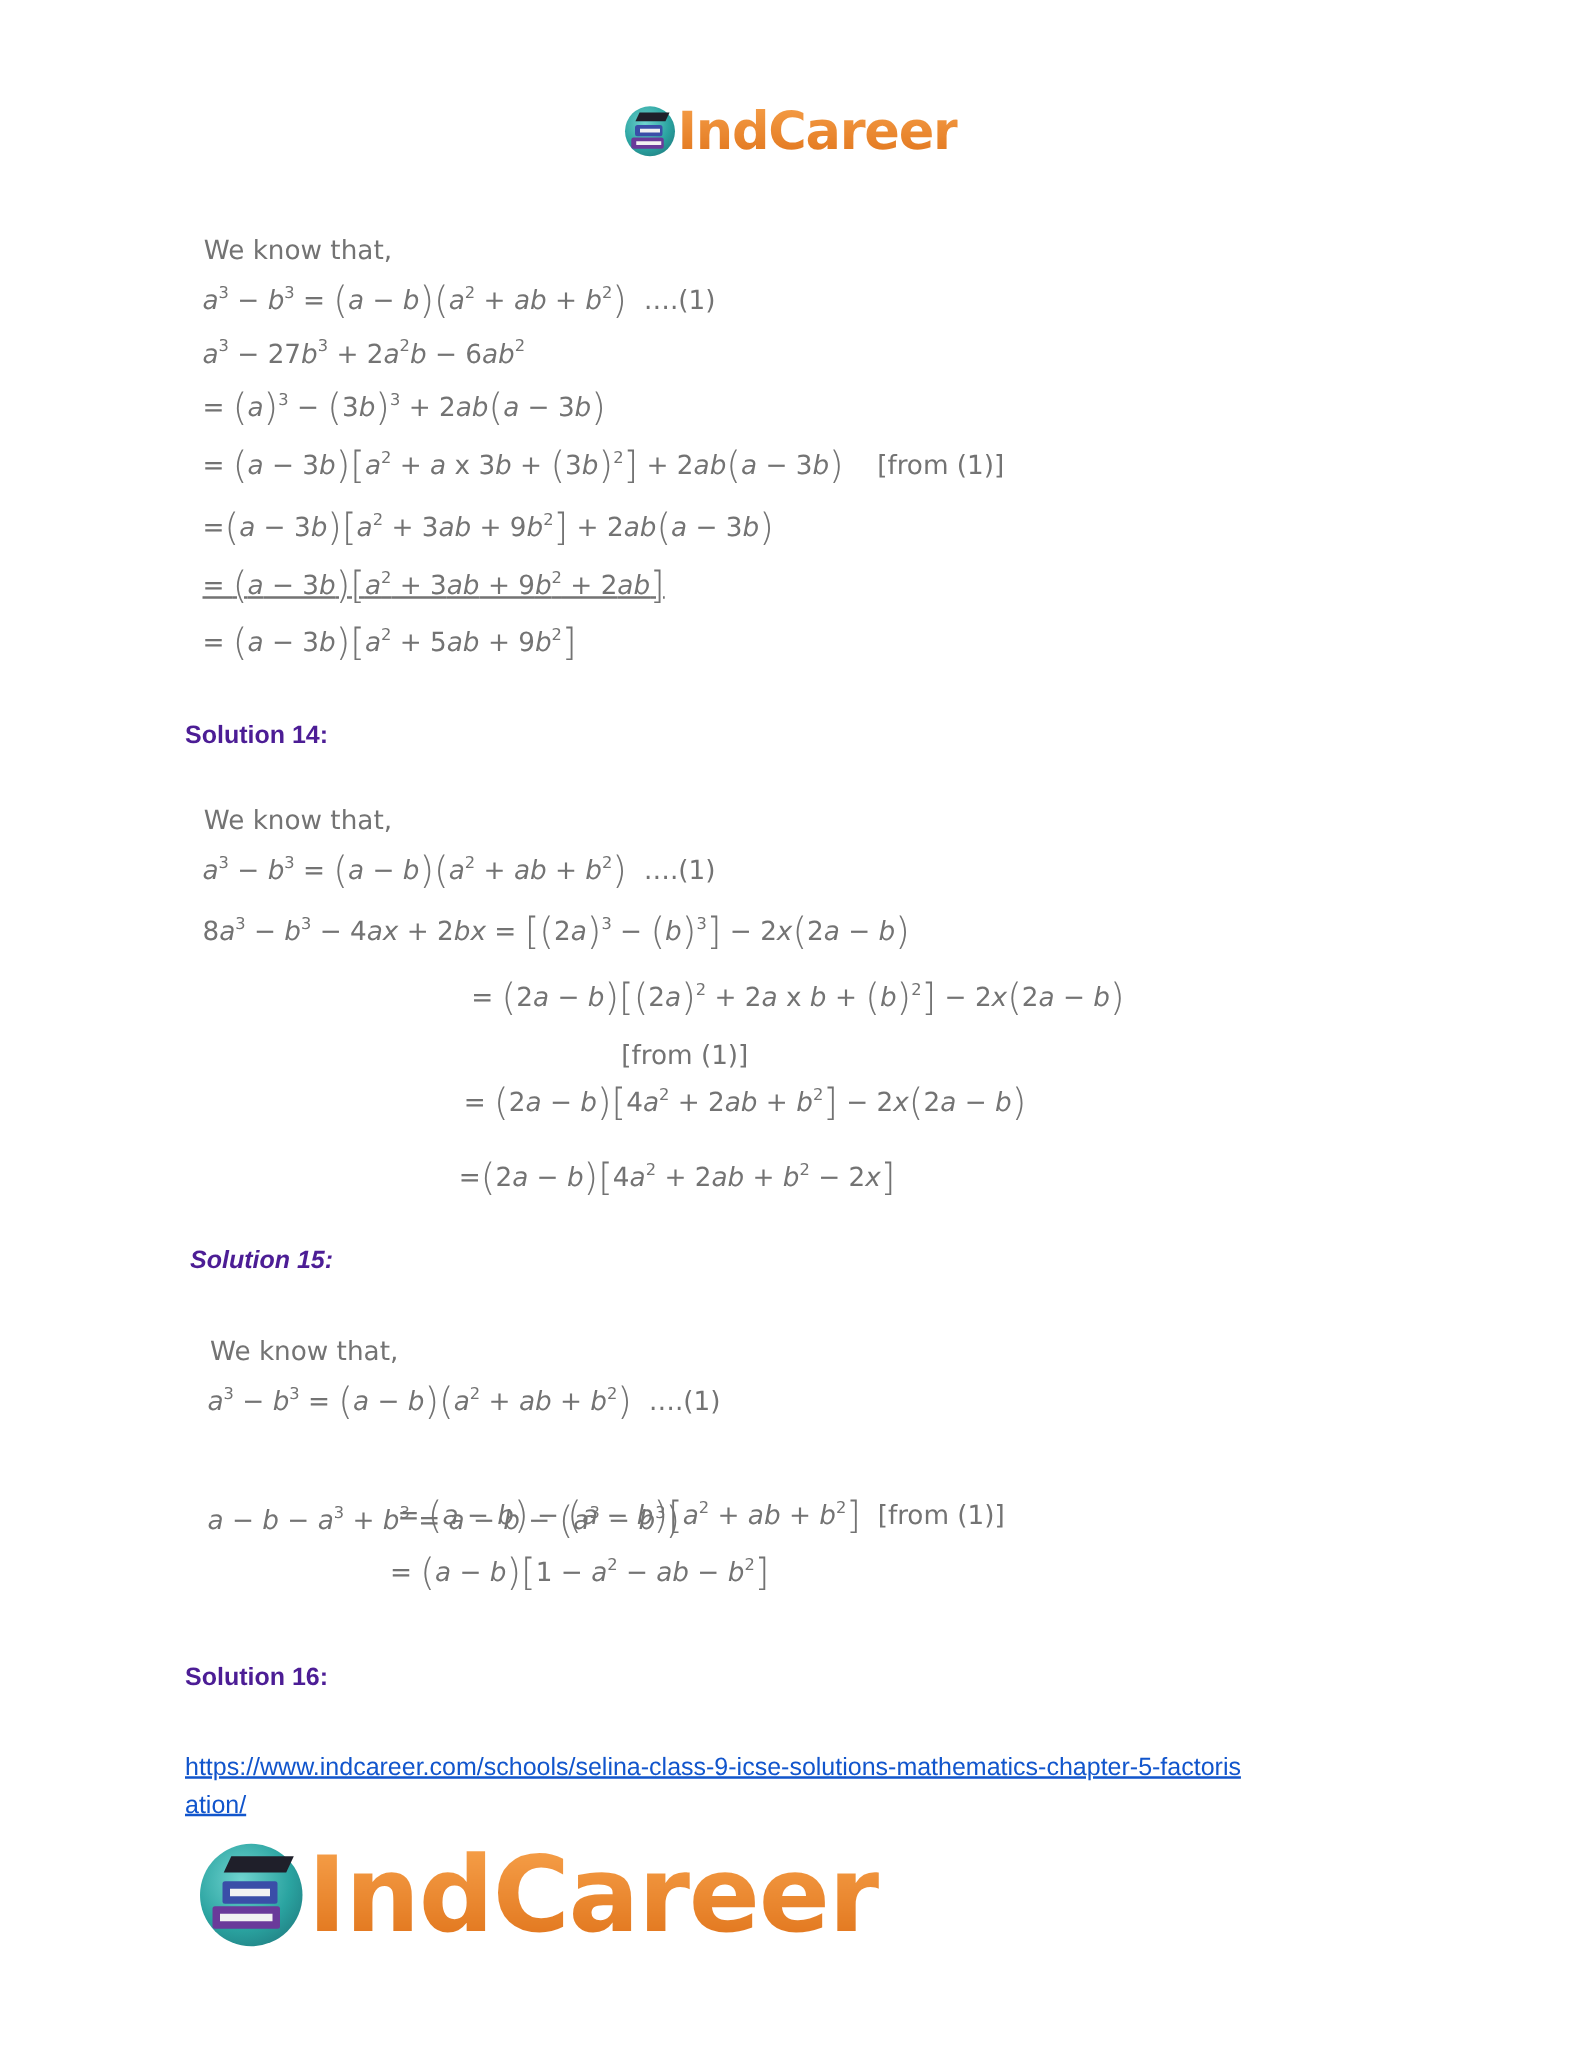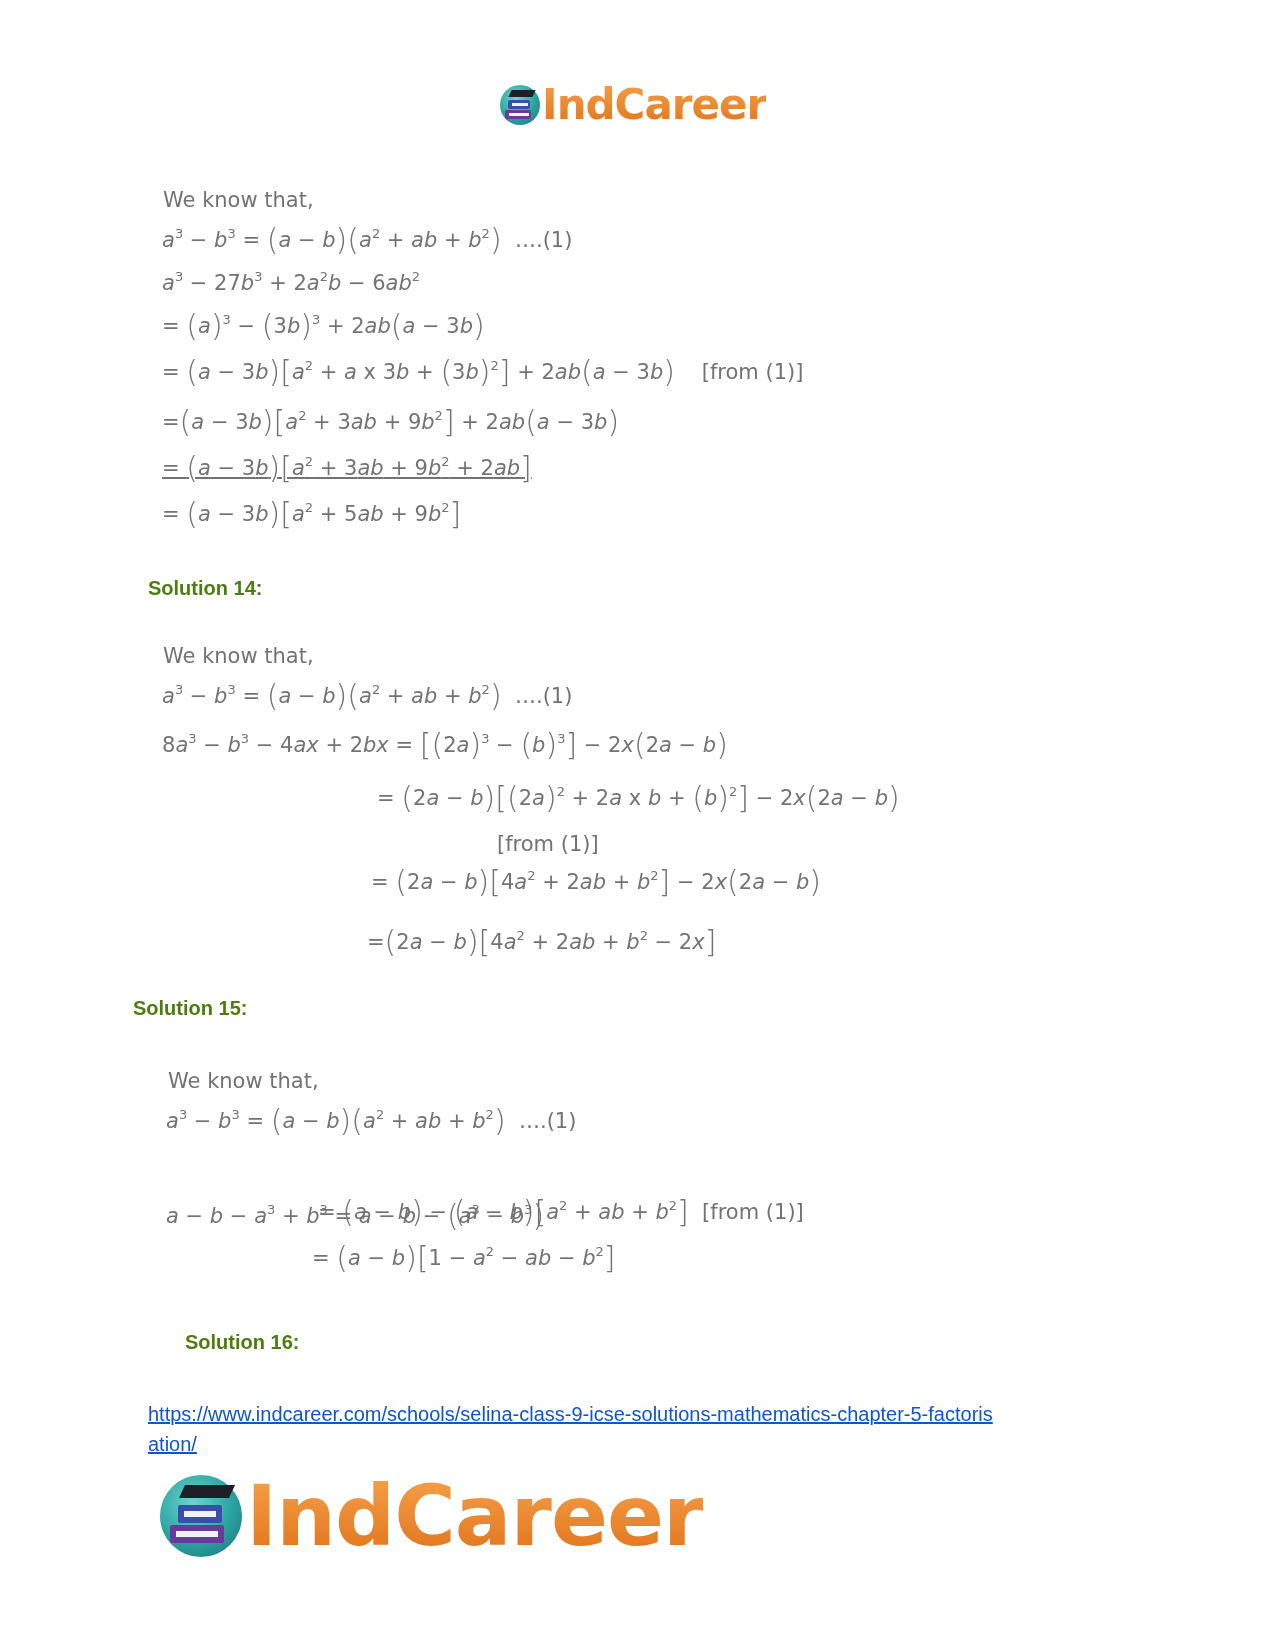--- a/index.html
+++ b/index.html
@@ -12,21 +12,21 @@
   .logo .book1 { position: absolute; background: #3a4ea8; border-radius: 2px; }
   .logo .book2 { position: absolute; background: #6a3a9a; border-radius: 2px; }
   .logo .pages { position: absolute; background: #f2f2f2; }
   .logo .word { font-family: "DejaVu Sans", sans-serif; font-weight: bold;
     background: linear-gradient(#f6a04a, #e0741b); -webkit-background-clip: text;
     background-clip: text; color: #e67e22; -webkit-text-fill-color: transparent; letter-spacing: -1px; }
   .math { font-family: "DejaVu Sans", sans-serif; font-size: 21px; color: #737373; }
   .math i { font-style: italic; }
   .math sup { font-size: 13px; vertical-align: 9px; line-height: 0; }
   .big { font-size: 30px; font-weight: 300; line-height: 0; vertical-align: -3px; }
-  .heading { font-family: "Liberation Sans", sans-serif; font-weight: bold; font-size: 20px; color: #4d7c0f; }
+  .heading { font-family: "Liberation Sans", sans-serif; font-weight: bold; font-size: 20px; color: #4c1d95; }
   .link { font-family: "Liberation Sans", sans-serif; font-size: 20px; color: #1155cc; text-decoration: underline; }
 </style>
 </head>
 <body>
 
 <div class="abs logo" style="left:500px; top:80px;">
   <div class="emblem" style="width:40px;height:40px;">
     <div class="cap" style="left:10px;top:5px;width:24px;height:7px;"></div>
     <div class="book1" style="left:8px;top:15px;width:22px;height:9px;"></div>
     <div class="pages" style="left:12px;top:18px;width:16px;height:3px;"></div>
@@ -73,37 +73,37 @@
   = <span class="big">(</span>2<i>a</i> − <i>b</i><span class="big">)[(</span>2<i>a</i><span class="big">)</span><sup>2</sup> + 2<i>a</i> x <i>b</i> + <span class="big">(</span><i>b</i><span class="big">)</span><sup>2</sup><span class="big">]</span> − 2<i>x</i><span class="big">(</span>2<i>a</i> − <i>b</i><span class="big">)</span>
 </div>
 <div class="abs math" style="left:497px; top:832px;">[from (1)]</div>
 <div class="abs math" style="left:371px; top:870px;">
   = <span class="big">(</span>2<i>a</i> − <i>b</i><span class="big">)[</span>4<i>a</i><sup>2</sup> + 2<i>ab</i> + <i>b</i><sup>2</sup><span class="big">]</span> − 2<i>x</i><span class="big">(</span>2<i>a</i> − <i>b</i><span class="big">)</span>
 </div>
 <div class="abs math" style="left:367px; top:930px;">
   =<span class="big">(</span>2<i>a</i> − <i>b</i><span class="big">)[</span>4<i>a</i><sup>2</sup> + 2<i>ab</i> + <i>b</i><sup>2</sup> − 2<i>x</i><span class="big">]</span>
 </div>
 
-<div class="abs heading" style="left:133px; top:997px;">Solution 15:</div>
+<div class="abs heading" style="left:152px; top:997px;font-style:italic;">Solution 15:</div>
 
 <div class="abs math" style="left:168px; top:1069px;">We know that,</div>
 <div class="abs math" style="left:166px; top:1109px;">
   <i>a</i><sup>3</sup> − <i>b</i><sup>3</sup> = <span class="big">(</span><i>a</i> − <i>b</i><span class="big">)(</span><i>a</i><sup>2</sup> + <i>ab</i> + <i>b</i><sup>2</sup><span class="big">)</span> &nbsp;….(1)
 </div>
 <div class="abs math" style="left:166px; top:1204px;">
   <i>a</i> − <i>b</i> − <i>a</i><sup>3</sup> + <i>b</i><sup>3</sup> = <i>a</i> − <i>b</i> − <span class="big">(</span><i>a</i><sup>3</sup> − <i>b</i><sup>3</sup><span class="big">)</span>
 </div>
 <div class="abs math" style="left:318px; top:1200px;">
   = <span class="big">(</span><i>a</i> − <i>b</i><span class="big">)</span> − <span class="big">(</span><i>a</i> − <i>b</i><span class="big">)[</span><i>a</i><sup>2</sup> + <i>ab</i> + <i>b</i><sup>2</sup><span class="big">]</span> &nbsp;[from (1)]
 </div>
 <div class="abs math" style="left:312px; top:1246px;">
   = <span class="big">(</span><i>a</i> − <i>b</i><span class="big">)[</span>1 − <i>a</i><sup>2</sup> − <i>ab</i> − <i>b</i><sup>2</sup><span class="big">]</span>
 </div>
 
-<div class="abs heading" style="left:148px; top:1331px;margin-left:37px;">Solution 16:</div>
+<div class="abs heading" style="left:148px; top:1331px;">Solution 16:</div>
 
 <a class="abs link" style="left:148px; top:1403px;text-align:right;">https://www.indcareer.com/schools/selina-class-9-icse-solutions-mathematics-chapter-5-factoris</a>
 <a class="abs link" style="left:148px; top:1433px;">ation/</a>
 
 <div class="abs logo" style="left:160px; top:1474px;">
   <div class="emblem" style="width:82px;height:82px;">
     <div class="cap" style="left:22px;top:10px;width:50px;height:13px;"></div>
     <div class="book1" style="left:18px;top:30px;width:44px;height:18px;"></div>
     <div class="pages" style="left:24px;top:36px;width:32px;height:6px;"></div>
     <div class="book2" style="left:10px;top:50px;width:54px;height:18px;"></div>

